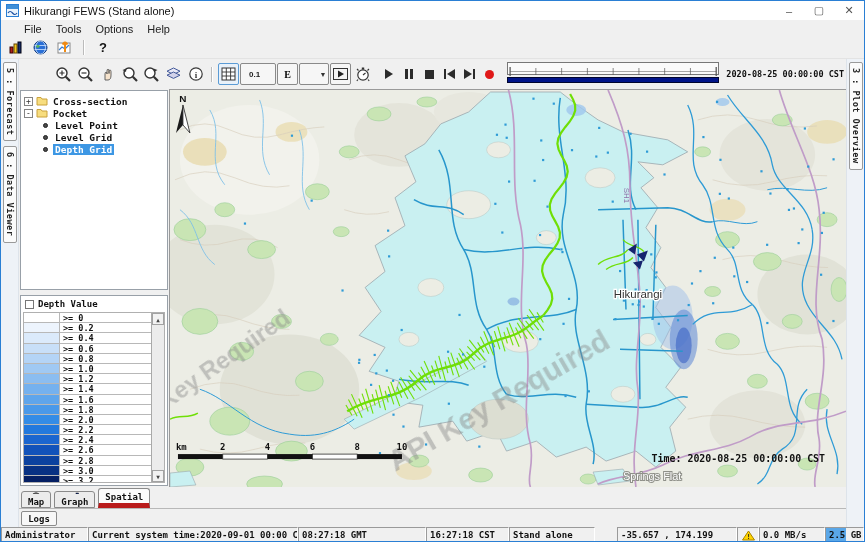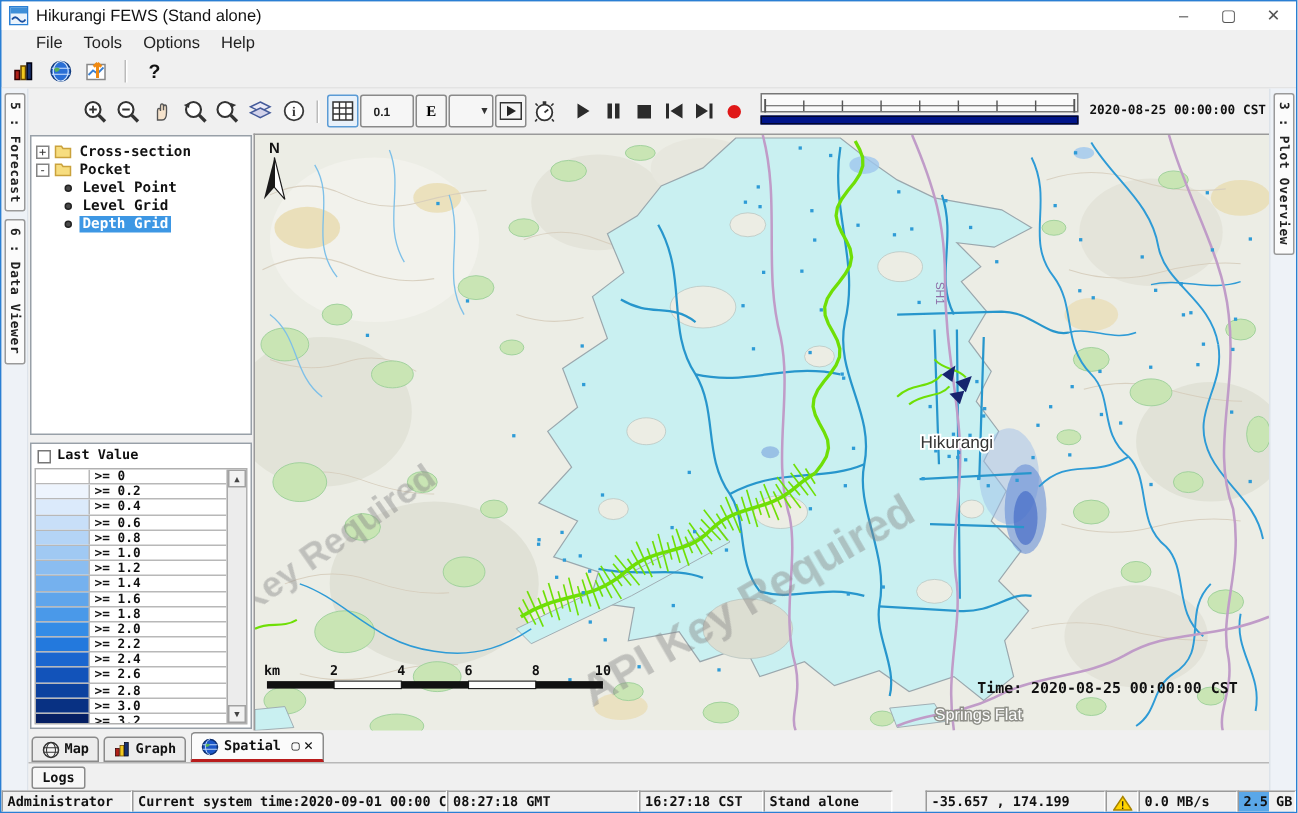--- a/index.html
+++ b/index.html
@@ -67,22 +67,22 @@
   .legend-row{height:10.2px;display:flex;border-bottom:1px solid #b8b8b8;}
   .swatch{width:36px;border-right:1px solid #b8b8b8;flex:none;}
   .legend-label{flex:1;font-size:8.5px;line-height:10px;padding-left:3px;color:#111;}
   .legend-scroll{width:13px;background:#ececec;border-left:1px solid #aaa;display:flex;flex-direction:column;justify-content:space-between;align-items:center;}
   .scroll-btn{width:12px;height:12px;background:#f2f2f2;border:1px solid #a2a2a2;font-size:6px;display:flex;align-items:center;justify-content:center;color:#444;}
   .map-area{flex:1;min-width:0;position:relative;border-left:1px solid #9a9a9a;border-top:1px solid #9a9a9a;}
   svg.map{display:block;}
   
   .bottom-row{height:21px;display:flex;align-items:flex-end;gap:3px;padding-left:2px;}
   .btab{display:flex;align-items:center;gap:3px;border:1px solid #8a8a8a;background:#ececec;height:17px;padding:0 6px;
-    font-family:"DejaVu Sans Mono",monospace;font-weight:bold;font-size:9px;border-radius:3px 3px 0 0;color:#111;}
-  .btab.selected{background:#fbfbfb;height:20px;border-bottom:2px solid #b91c1c;}
+    font-family:"DejaVu Sans Mono",monospace;font-weight:bold;font-size:9px;border-radius:3px 3px 0 0;color:#111;flex-direction:column;}
+  .btab.selected{background:#fbfbfb;height:20px;border-bottom:5px solid #b91c1c;}
   .tab-max{font-size:9px;margin-left:4px;color:#111;}
   .tab-close{font-size:10px;font-weight:bold;color:#111;}
   .logs-row{height:19px;padding:2px 0 0 2px;border-top:1px solid #b8b8b8;background:#f0f0f0;}
   .logs-btn{width:36px;height:15px;border:1px solid #8a8a8a;background:#f7f7f7;font-family:"DejaVu Sans Mono",monospace;
     font-weight:bold;font-size:9px;display:flex;align-items:center;justify-content:center;border-radius:2px;color:#111;}
   
   .statusbar{height:16px;display:flex;background:#f0f0f0;font-family:"DejaVu Sans Mono",monospace;font-weight:bold;font-size:9px;color:#111;}
   .scell{border:1px solid;border-color:#9a9a9a #ffffff #ffffff #9a9a9a;padding:0 3px;white-space:nowrap;overflow:hidden;
     display:flex;align-items:center;position:relative;}
   .sc0{width:87px;}.sc1{width:210px;}.sc2{width:128px;}.sc3{width:83px;}.sc4{width:86px;}
@@ -317,21 +317,21 @@
               <div class="tree-row">
                 <span class="indent"></span>
                 <span class="bullet"></span>
                 <span class="lbl selected">Depth Grid</span>
               </div>
             </div>
           <div class="splitter"></div>
           <div class="legend-box">
             <div class="legend-header">
               <span class="checkbox"></span>
-              <span>Last Value</span>
+              <span>Depth Value</span>
             </div>
             <div class="legend-body">
               <div class="legend-rows" id="legendRows">
                   <div class="legend-row">
                     <div class="swatch" style="background: rgb(255, 255, 255);"></div>
                     <div class="legend-label">&gt;= 0</div>
                   </div>
                   <div class="legend-row">
                     <div class="swatch" style="background: rgb(237, 244, 253);"></div>
                     <div class="legend-label">&gt;= 0.2</div>

